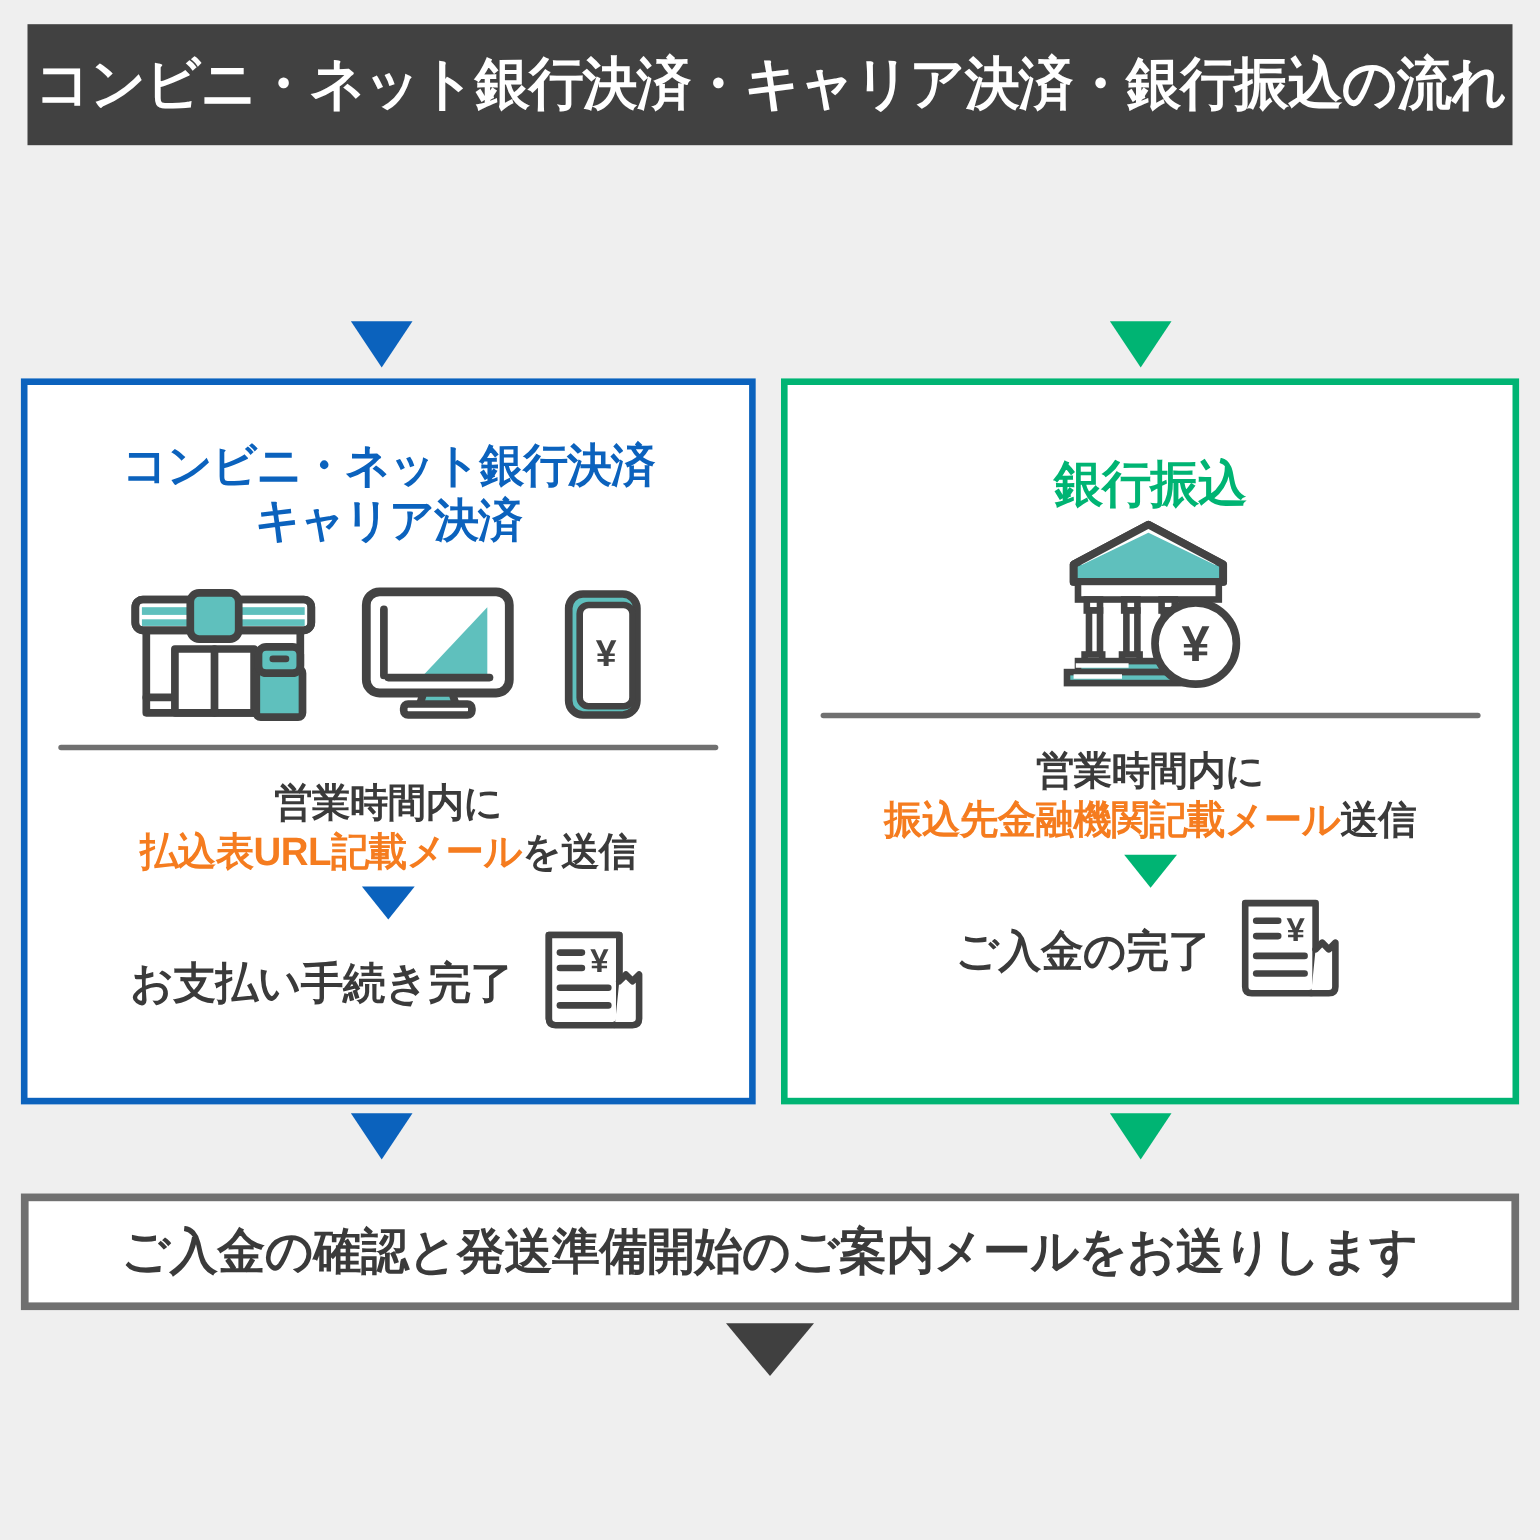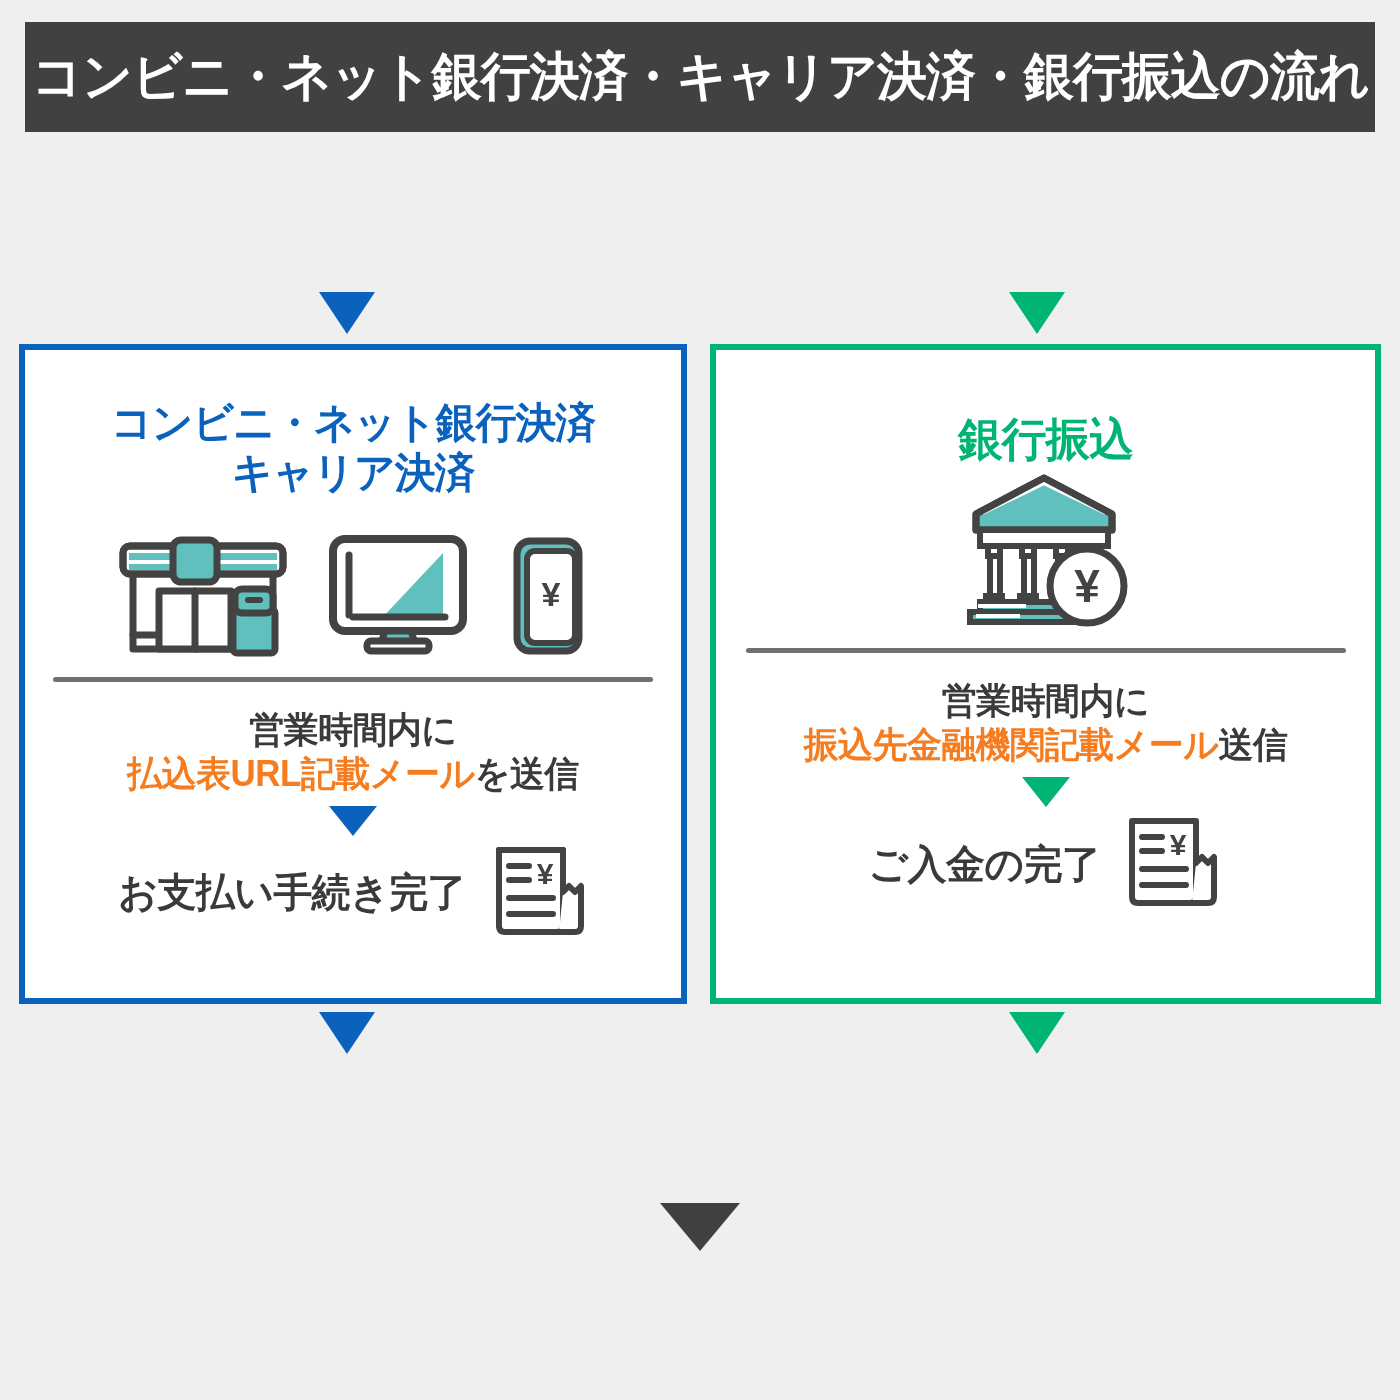--- a/index.html
+++ b/index.html
@@ -343,17 +343,20 @@
           </g>
           <text x="60" y="42" font-family="'Liberation Sans', sans-serif" font-size="30" font-weight="bold" text-anchor="middle" fill="#434343">¥</text>
         </svg>
       </span>
     </div>
   </div>
 
   <div class="arrow arrow-narrow arrow-blue" id="arrow-cvs-out"></div>
   <div class="arrow arrow-narrow arrow-green" id="arrow-bank-out"></div>
 
+  <div class="step-box" id="step-confirm">
+    <span class="step-text">ご入金の確認と発送準備開始のご案内メールをお送りします</span>
+  </div>
 
   <div class="arrow arrow-wide-dark" id="arrow-bottom"></div>
 
 
 </div>
 
 </body></html>

